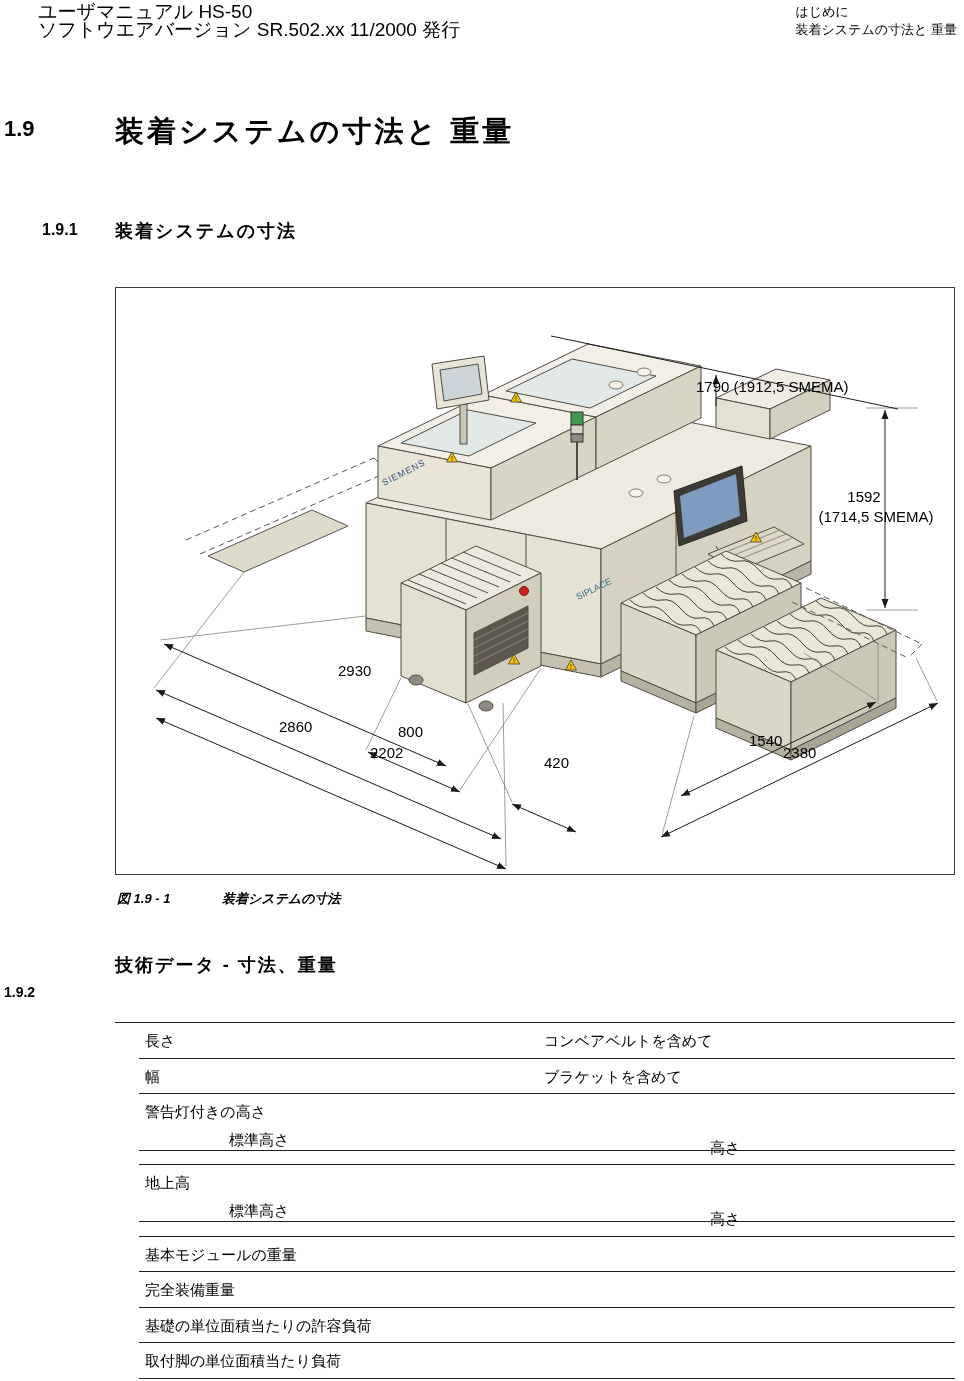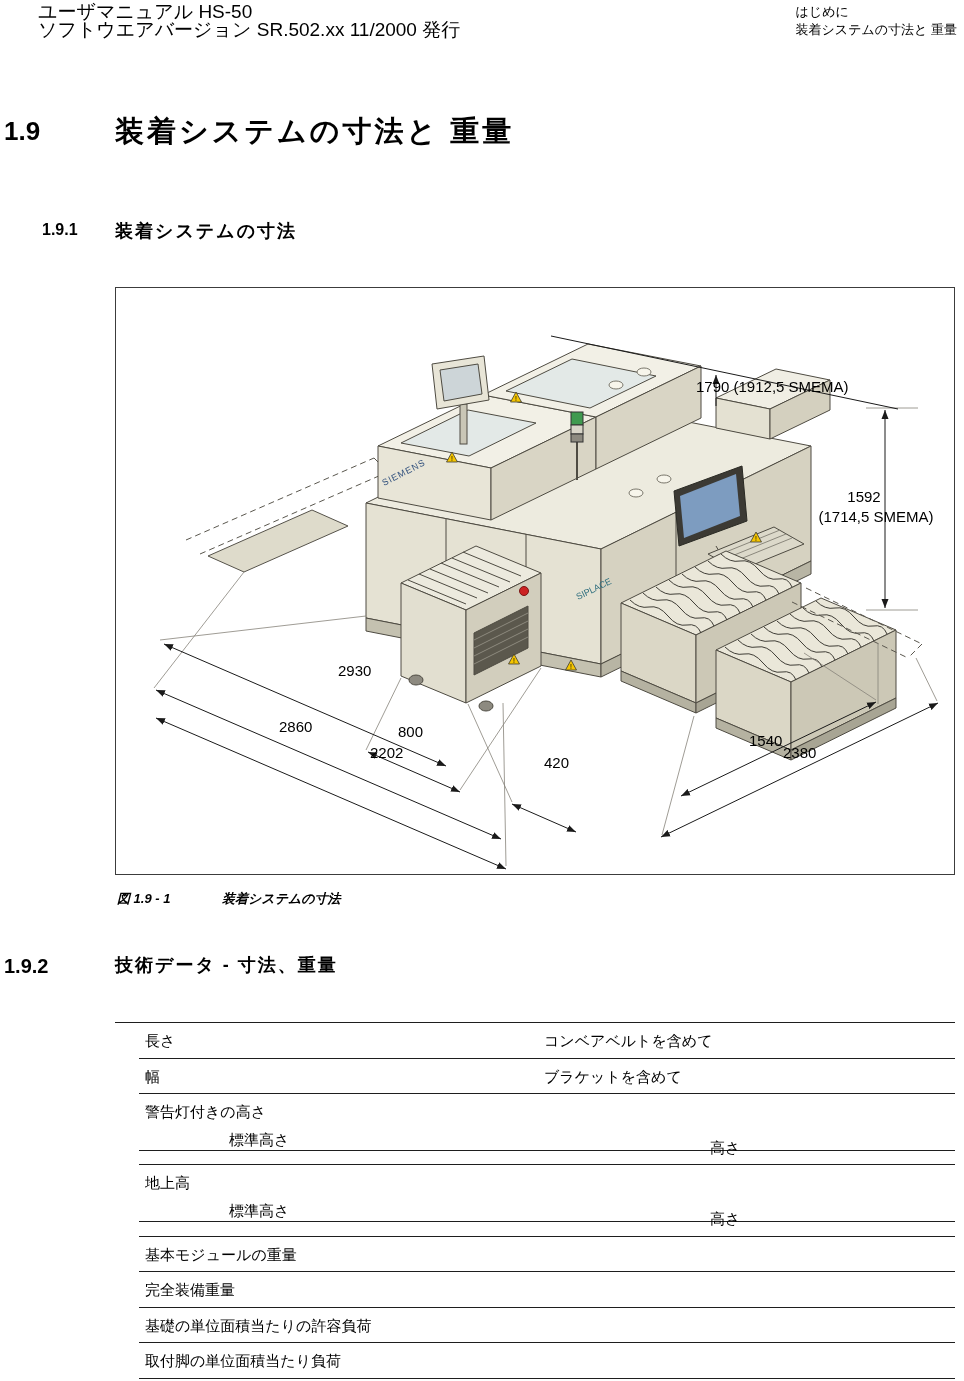--- a/index.html
+++ b/index.html
@@ -4,25 +4,25 @@
 <style>
   html,body{margin:0;padding:0;background:#fff;}
   .page{position:relative;width:964px;height:1381px;background:#fff;overflow:hidden;
         font-family:"Liberation Sans","DejaVu Sans",sans-serif;color:#000;}
   
   .hdr-left{position:absolute;left:5px;top:3px;font-size:19px;line-height:18px;margin-left:33px;}
   .hdr-right{position:absolute;right:7px;top:3px;font-size:13px;line-height:18px;text-align:left;}
   
   .hnum{position:absolute;left:4px;font-weight:bold;}
   .htitle{position:absolute;left:115px;font-weight:bold;}
-  .h19n{top:116px;font-size:26px;}
+  .h19n{top:116px;font-size:22px;}
   .h19t{top:112px;font-size:29px;letter-spacing:3px;}
   .h191n{top:221px;font-size:16px;margin-left:38px;}
   .h191t{top:219px;font-size:18px;letter-spacing:2px;}
-  .h192n{top:955px;font-size:20px;text-align:center;}
+  .h192n{top:984px;font-size:14px;text-align:center;}
   .h192t{top:953px;font-size:18px;letter-spacing:2px;}
   
   .fig{position:absolute;left:115px;top:287px;width:838px;height:586px;border:1px solid #3c3c3c;background:#fff;}
   .fig svg{display:block;}
   .caption{position:absolute;left:117px;top:890px;font-size:13px;font-style:italic;font-weight:bold;}
   .caption .cap-label{margin-right:48px;}
   
   .dtable{position:absolute;left:115px;top:1022px;width:840px;border-top:1px solid #1e1e1e;font-size:15px;}
   .trow{display:flex;height:35.6px;box-sizing:border-box;border-bottom:1px solid #1e1e1e;margin-left:24px;}
   .trow.part{border-bottom:none;flex-direction:column;}

